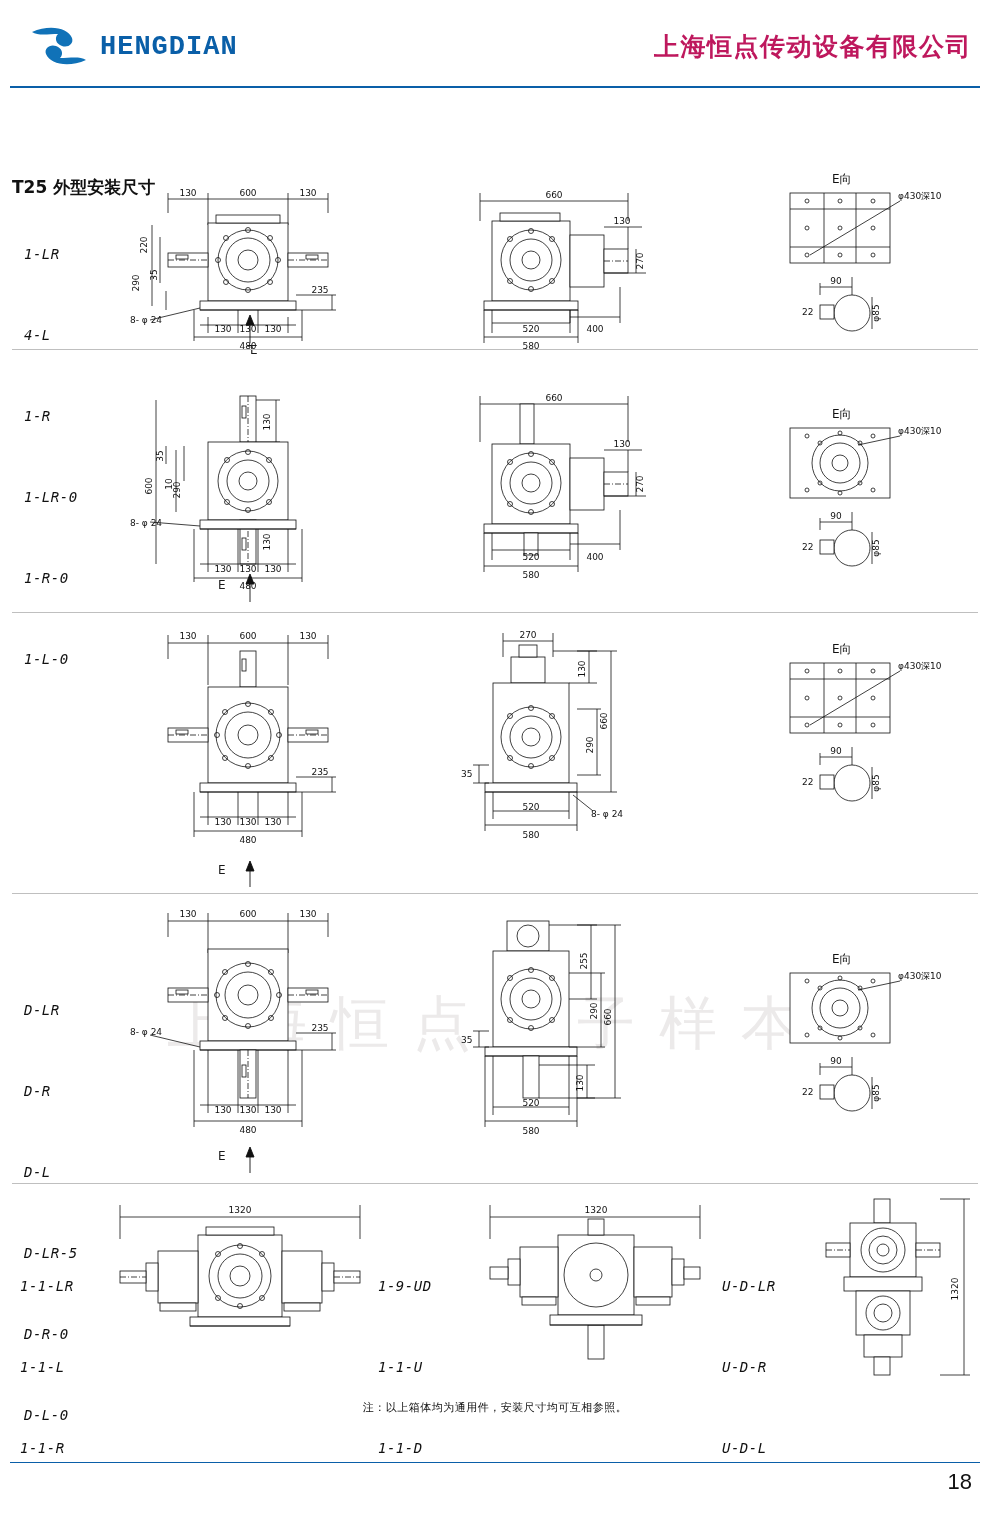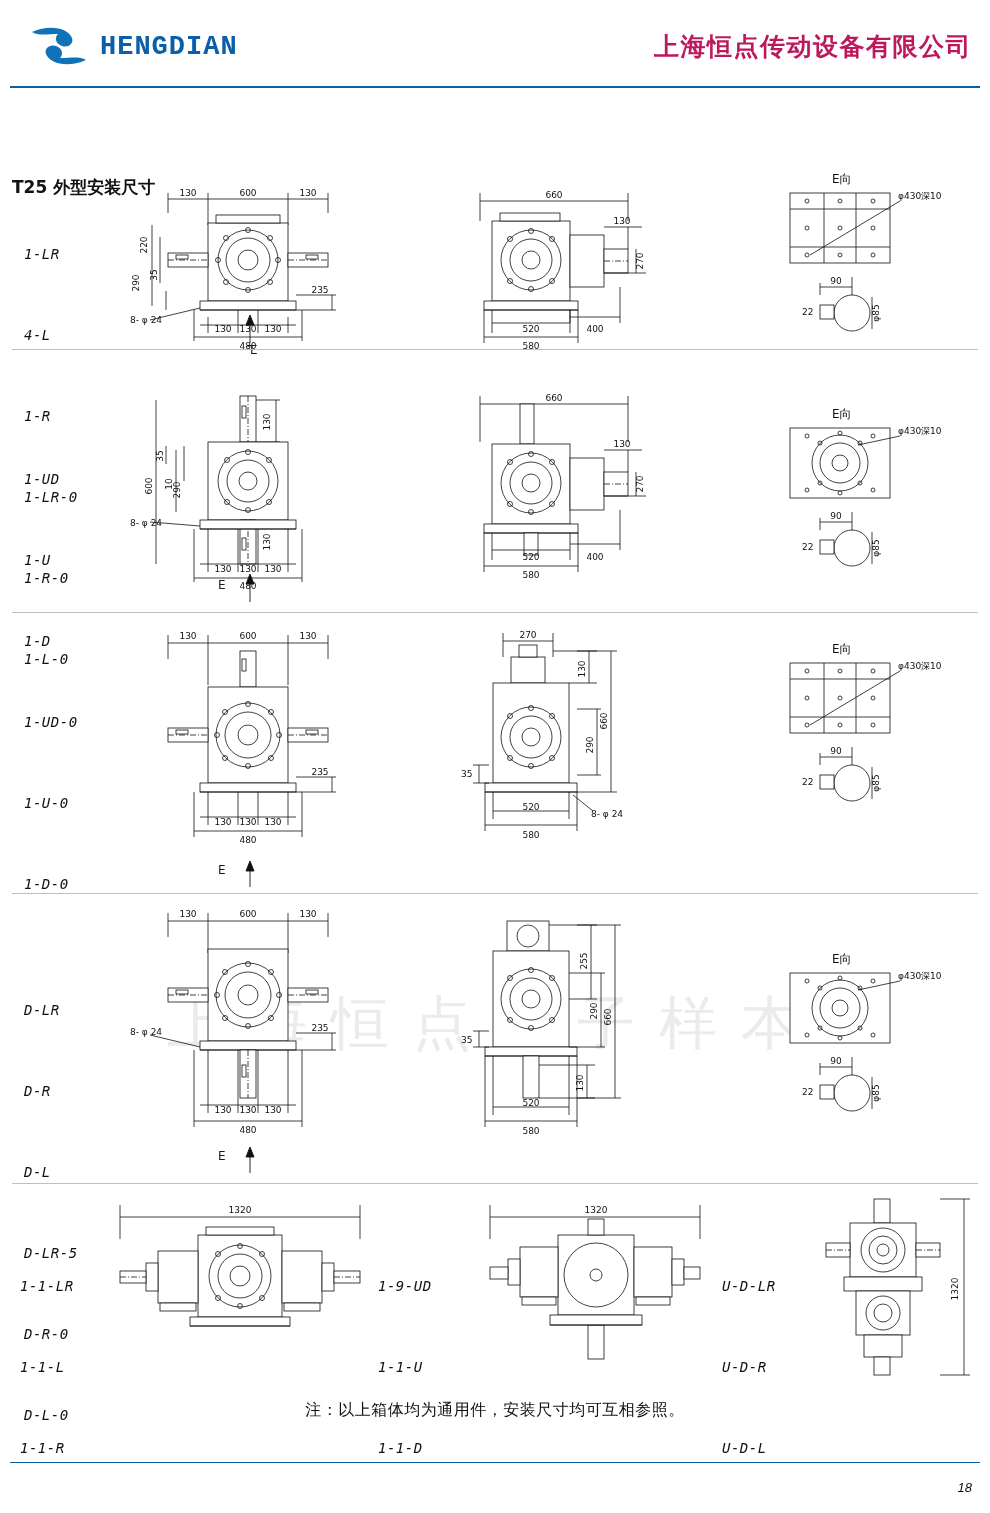--- a/index.html
+++ b/index.html
@@ -126,32 +126,31 @@
     font-size: 12px;
     fill: #111;
   }
 
   
   .footer-note {
     position: absolute;
     left: 0; top: 1400px;
     width: 990px;
     text-align: center;
-    font-size: 16px;
+    font-size: 11px;
     font-family: "DejaVu Sans", sans-serif;
     color: #111;
     letter-spacing: 0.5px;
   }
   .page-number {
     position: absolute;
     right: 18px; bottom: 18px;
-    font-size: 13px;
+    font-size: 22px;
     font-family: "Liberation Sans", sans-serif;
     color: #111;
-    font-style: italic;
   }
   .bottom-rule {
     position: absolute;
     left: 10px; bottom: 50px;
     width: 970px; height: 1px;
     background: #0a5fa8;
   }
 </style>
 </head>
 <body>
@@ -358,28 +357,20 @@
           <text x="56" y="119" text-anchor="middle">90</text>
           <text x="22" y="150">22</text>
           <text x="99" y="148" transform="rotate(-90 99 148)" text-anchor="middle">φ85</text>
         </g>
       </svg>
     </div>
     <div class="row-sep" style="top:184px;"></div>
   </div>
 
   <div class="row" style="top:390px; height:200px;">
-    <div class="label-col" style="left:24px; top:22px;">
-      <div>1-UD</div>
-      <div>1-U</div>
-      <div>1-D</div>
-      <div>1-UD-0</div>
-      <div>1-U-0</div>
-      <div>1-D-0</div>
-    </div>
 
     <div class="draw" style="left:130px; top:0px;">
       <svg width="230" height="200" viewBox="0 0 230 200">
         <g stroke="#111" fill="none" stroke-width="0.8">
 
           <rect x="110" y="6" width="16" height="46" fill="#fff"></rect>
           <line x1="118" y1="6" x2="118" y2="52" stroke-dasharray="6 2 1 2"></line>
           <rect x="112" y="16" width="4" height="12" fill="#fff"></rect>
 
           <line x1="126" y1="10" x2="150" y2="10"></line>

